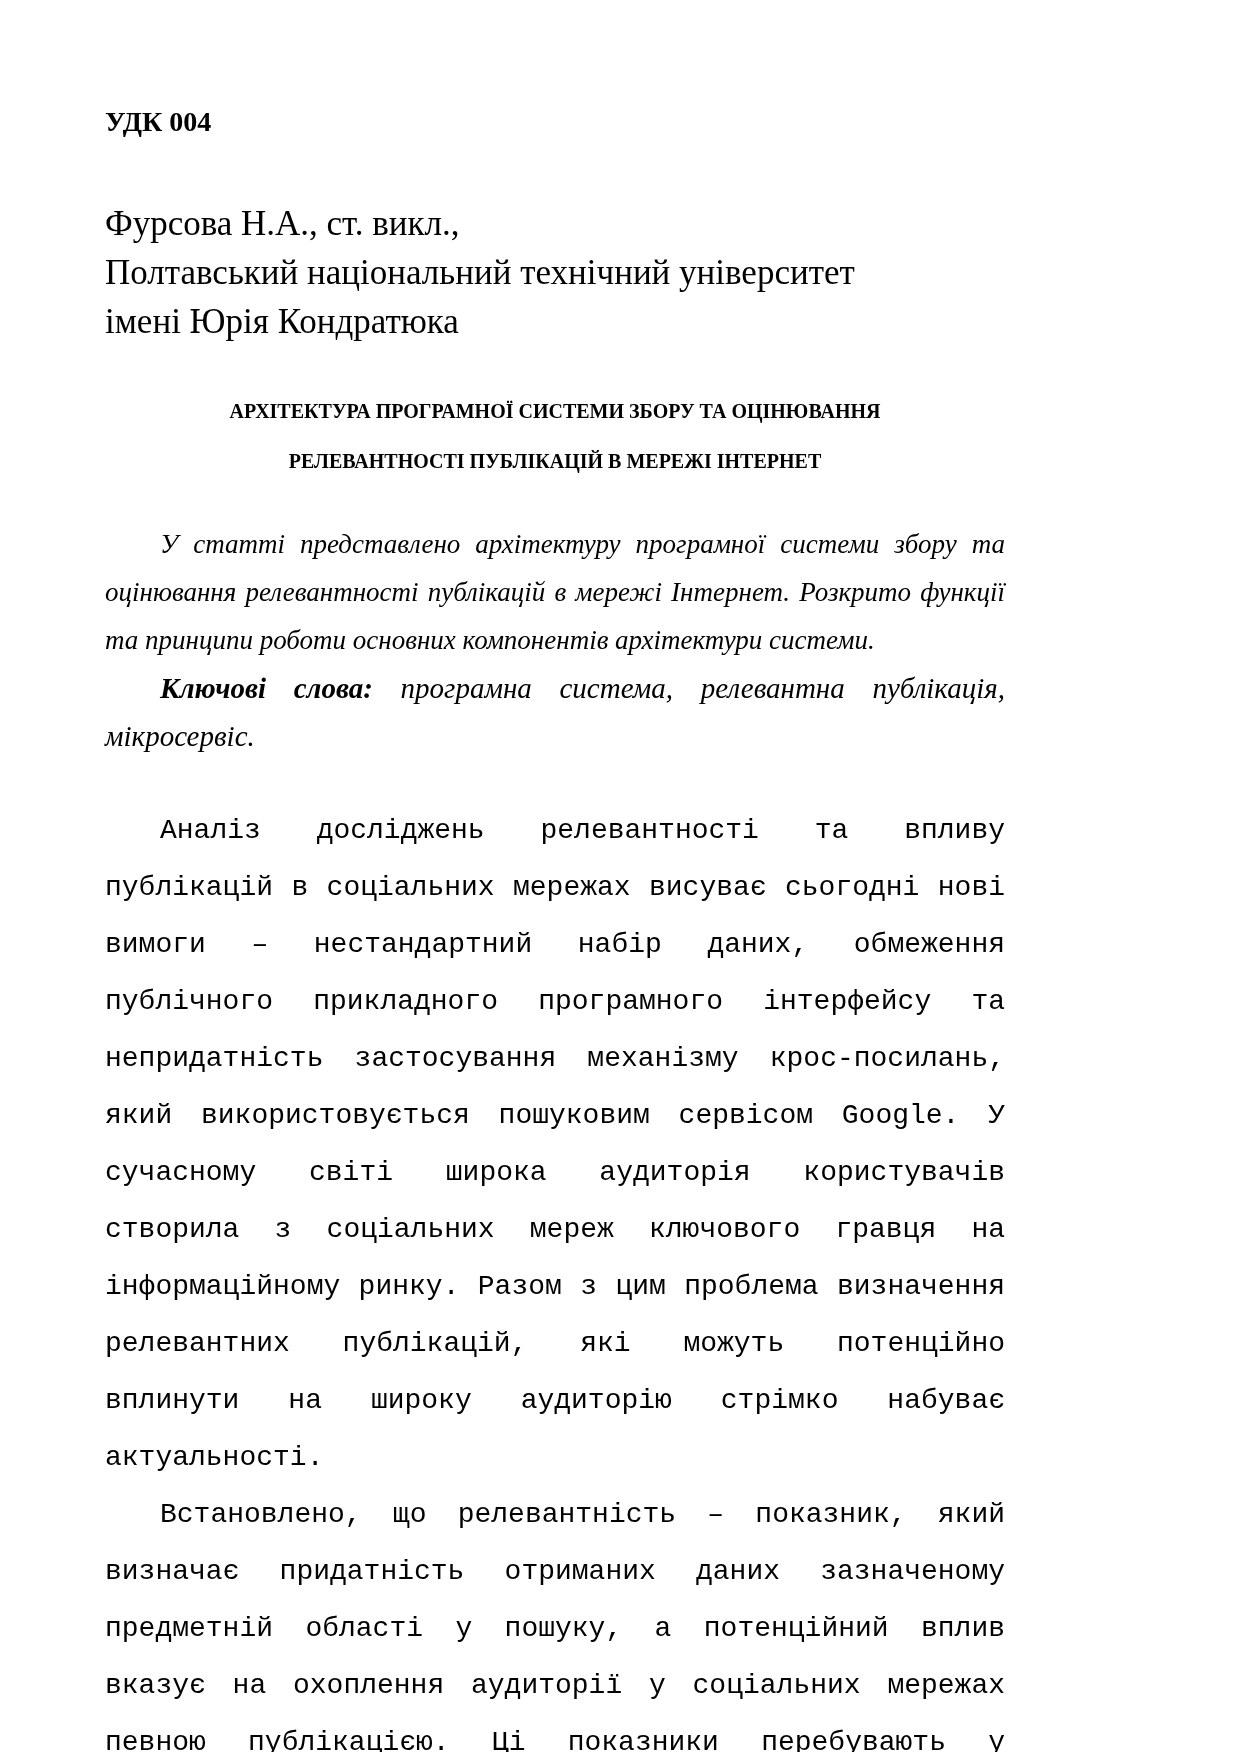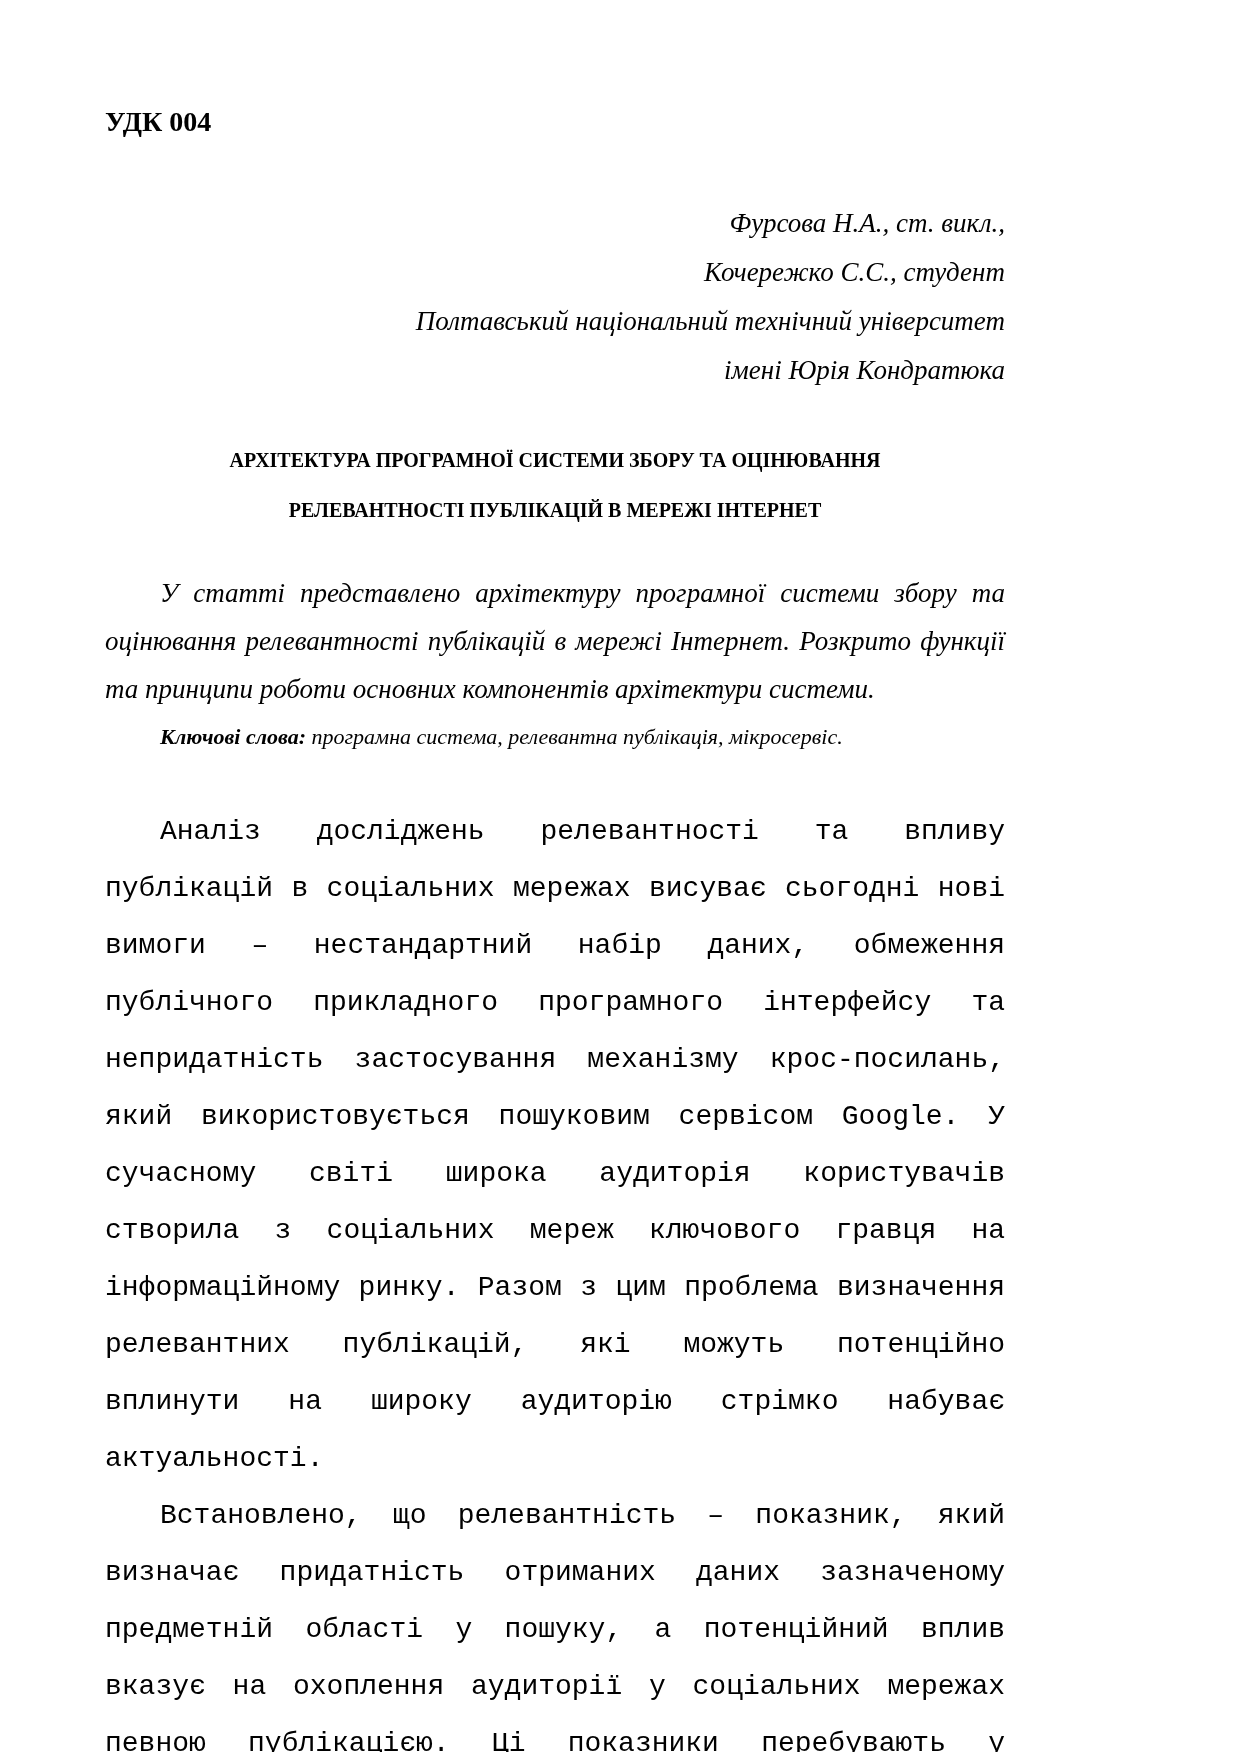--- a/index.html
+++ b/index.html
@@ -18,43 +18,41 @@
     padding: 105px 235px 0 105px;
     overflow: hidden;
   }
   .udc {
     font-size: 28px;
     font-weight: bold;
     line-height: 34px;
   }
   .authors {
     margin-top: 60px;
-    text-align: right;
-    font-style: italic;
-    font-size: 27px;
+    font-size: 35px;
     line-height: 49px;
   }
   .title {
     margin-top: 40px;
     text-align: center;
     font-weight: bold;
     font-size: 20px;
     line-height: 50px;
   }
   .abstract {
     margin-top: 34px;
     font-style: italic;
     font-size: 27px;
     line-height: 48px;
     text-align: justify;
     text-indent: 55px;
   }
   .keywords {
     font-style: italic;
-    font-size: 22px;
+    font-size: 29px;
     line-height: 48px;
     text-indent: 55px;
     text-align: justify;
   }
   .keywords .kw-label {
     font-weight: bold;
   }
   .body-text {
     margin-top: 42px;
     font-size: 28px;
@@ -69,21 +67,20 @@
 </style>
 </head>
 <body>
 
 <div class="page">
 
   <div class="udc">УДК 004</div>
 
   <div class="authors">
     <div>Фурсова Н.А., ст. викл.,</div>
-    <div>Кочережко С.С., студент</div>
     <div>Полтавський національний технічний університет</div>
     <div>імені Юрія Кондратюка</div>
   </div>
 
   <div class="title">
     <div>АРХІТЕКТУРА ПРОГРАМНОЇ СИСТЕМИ ЗБОРУ ТА ОЦІНЮВАННЯ</div>
     <div>РЕЛЕВАНТНОСТІ ПУБЛІКАЦІЙ В МЕРЕЖІ ІНТЕРНЕТ</div>
   </div>
 
   <div class="abstract">У статті представлено архітектуру програмної системи збору та оцінювання релевантності публікацій в мережі Інтернет. Розкрито функції та принципи роботи основних компонентів архітектури системи.</div>

